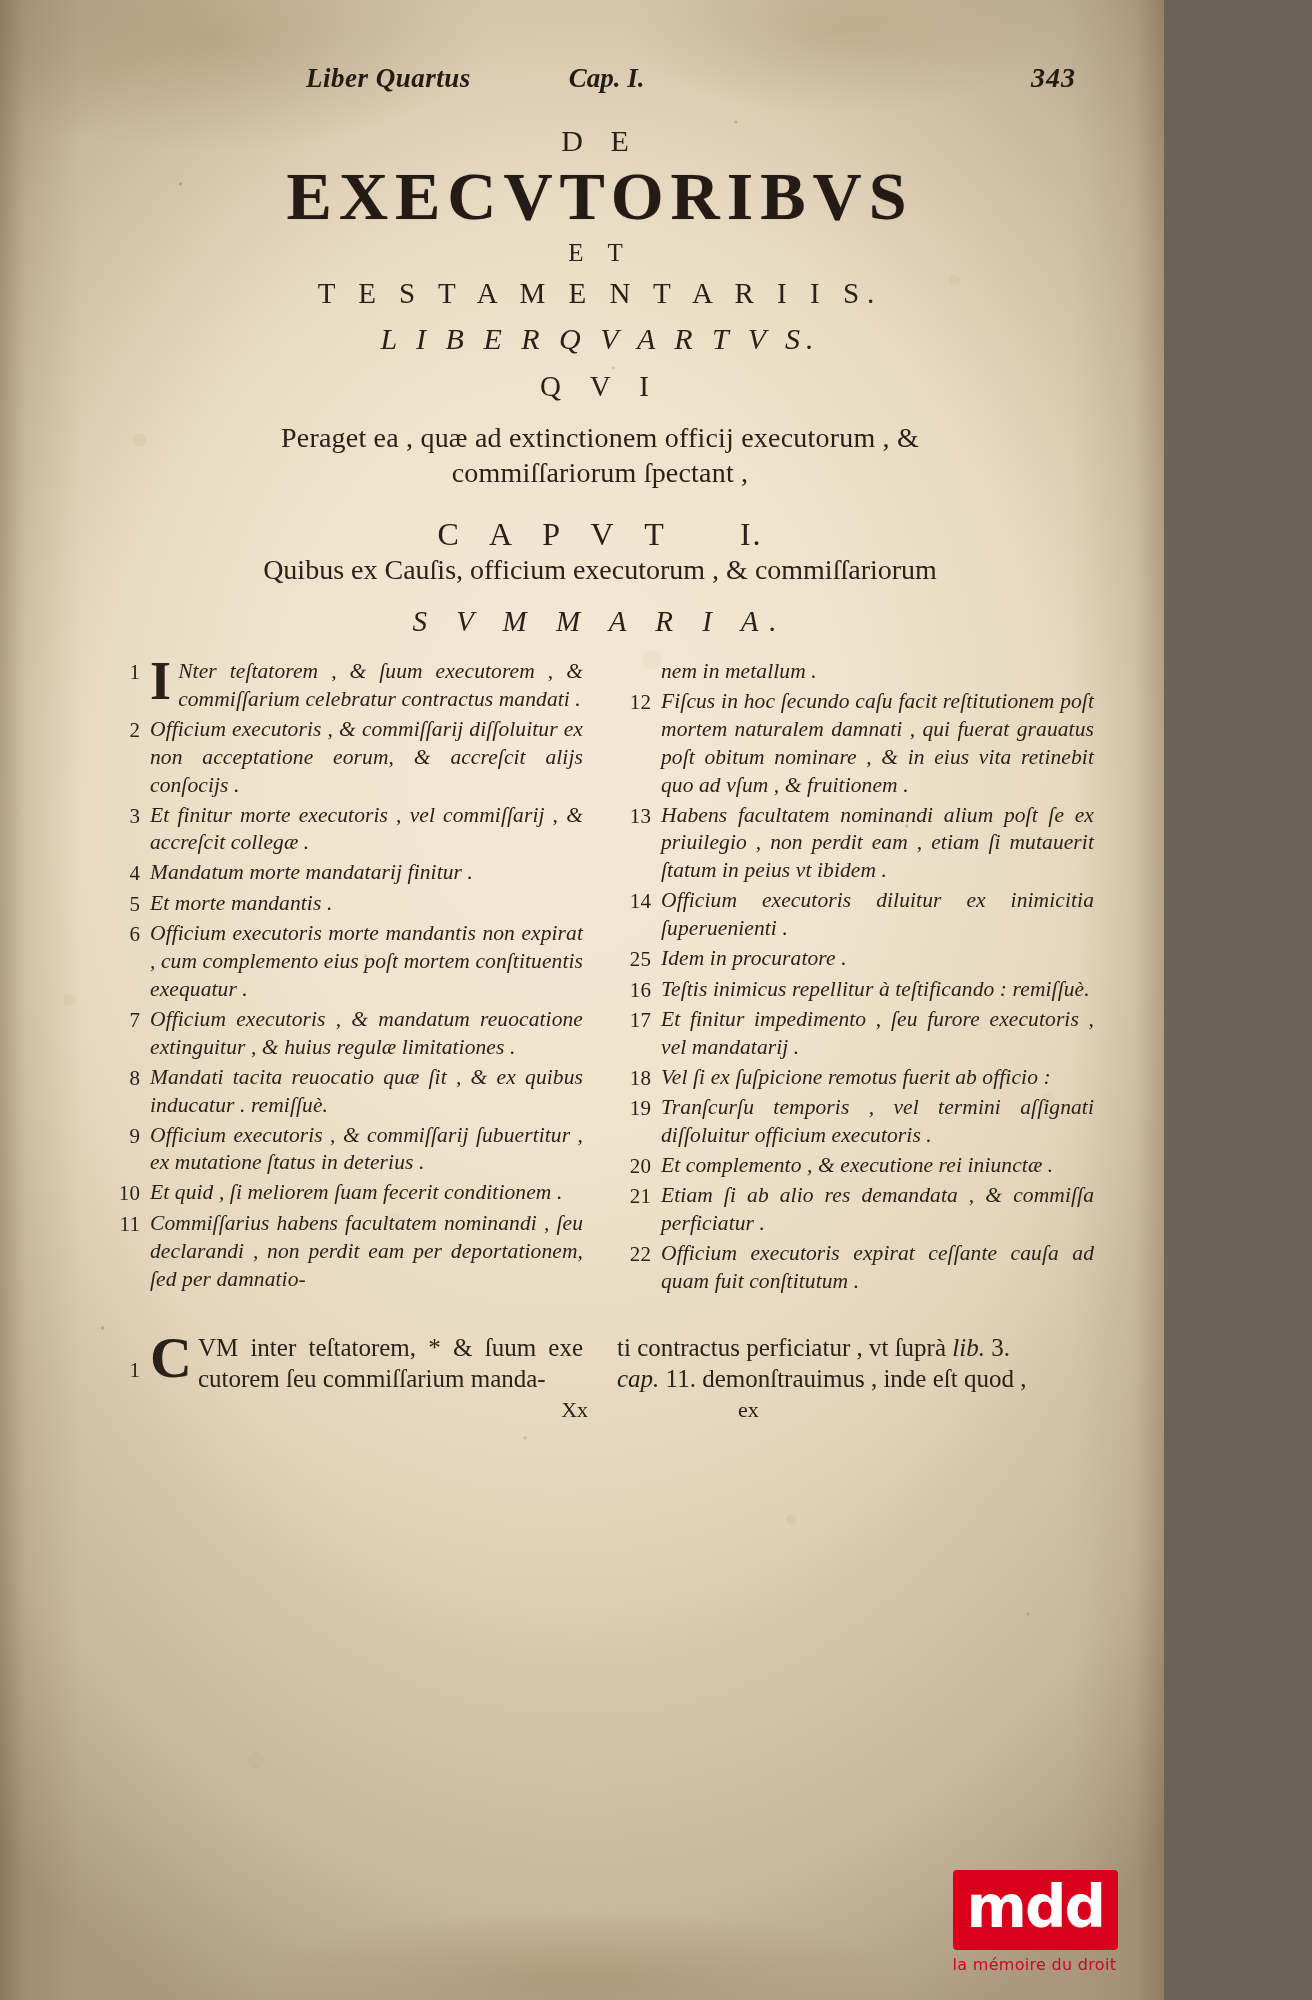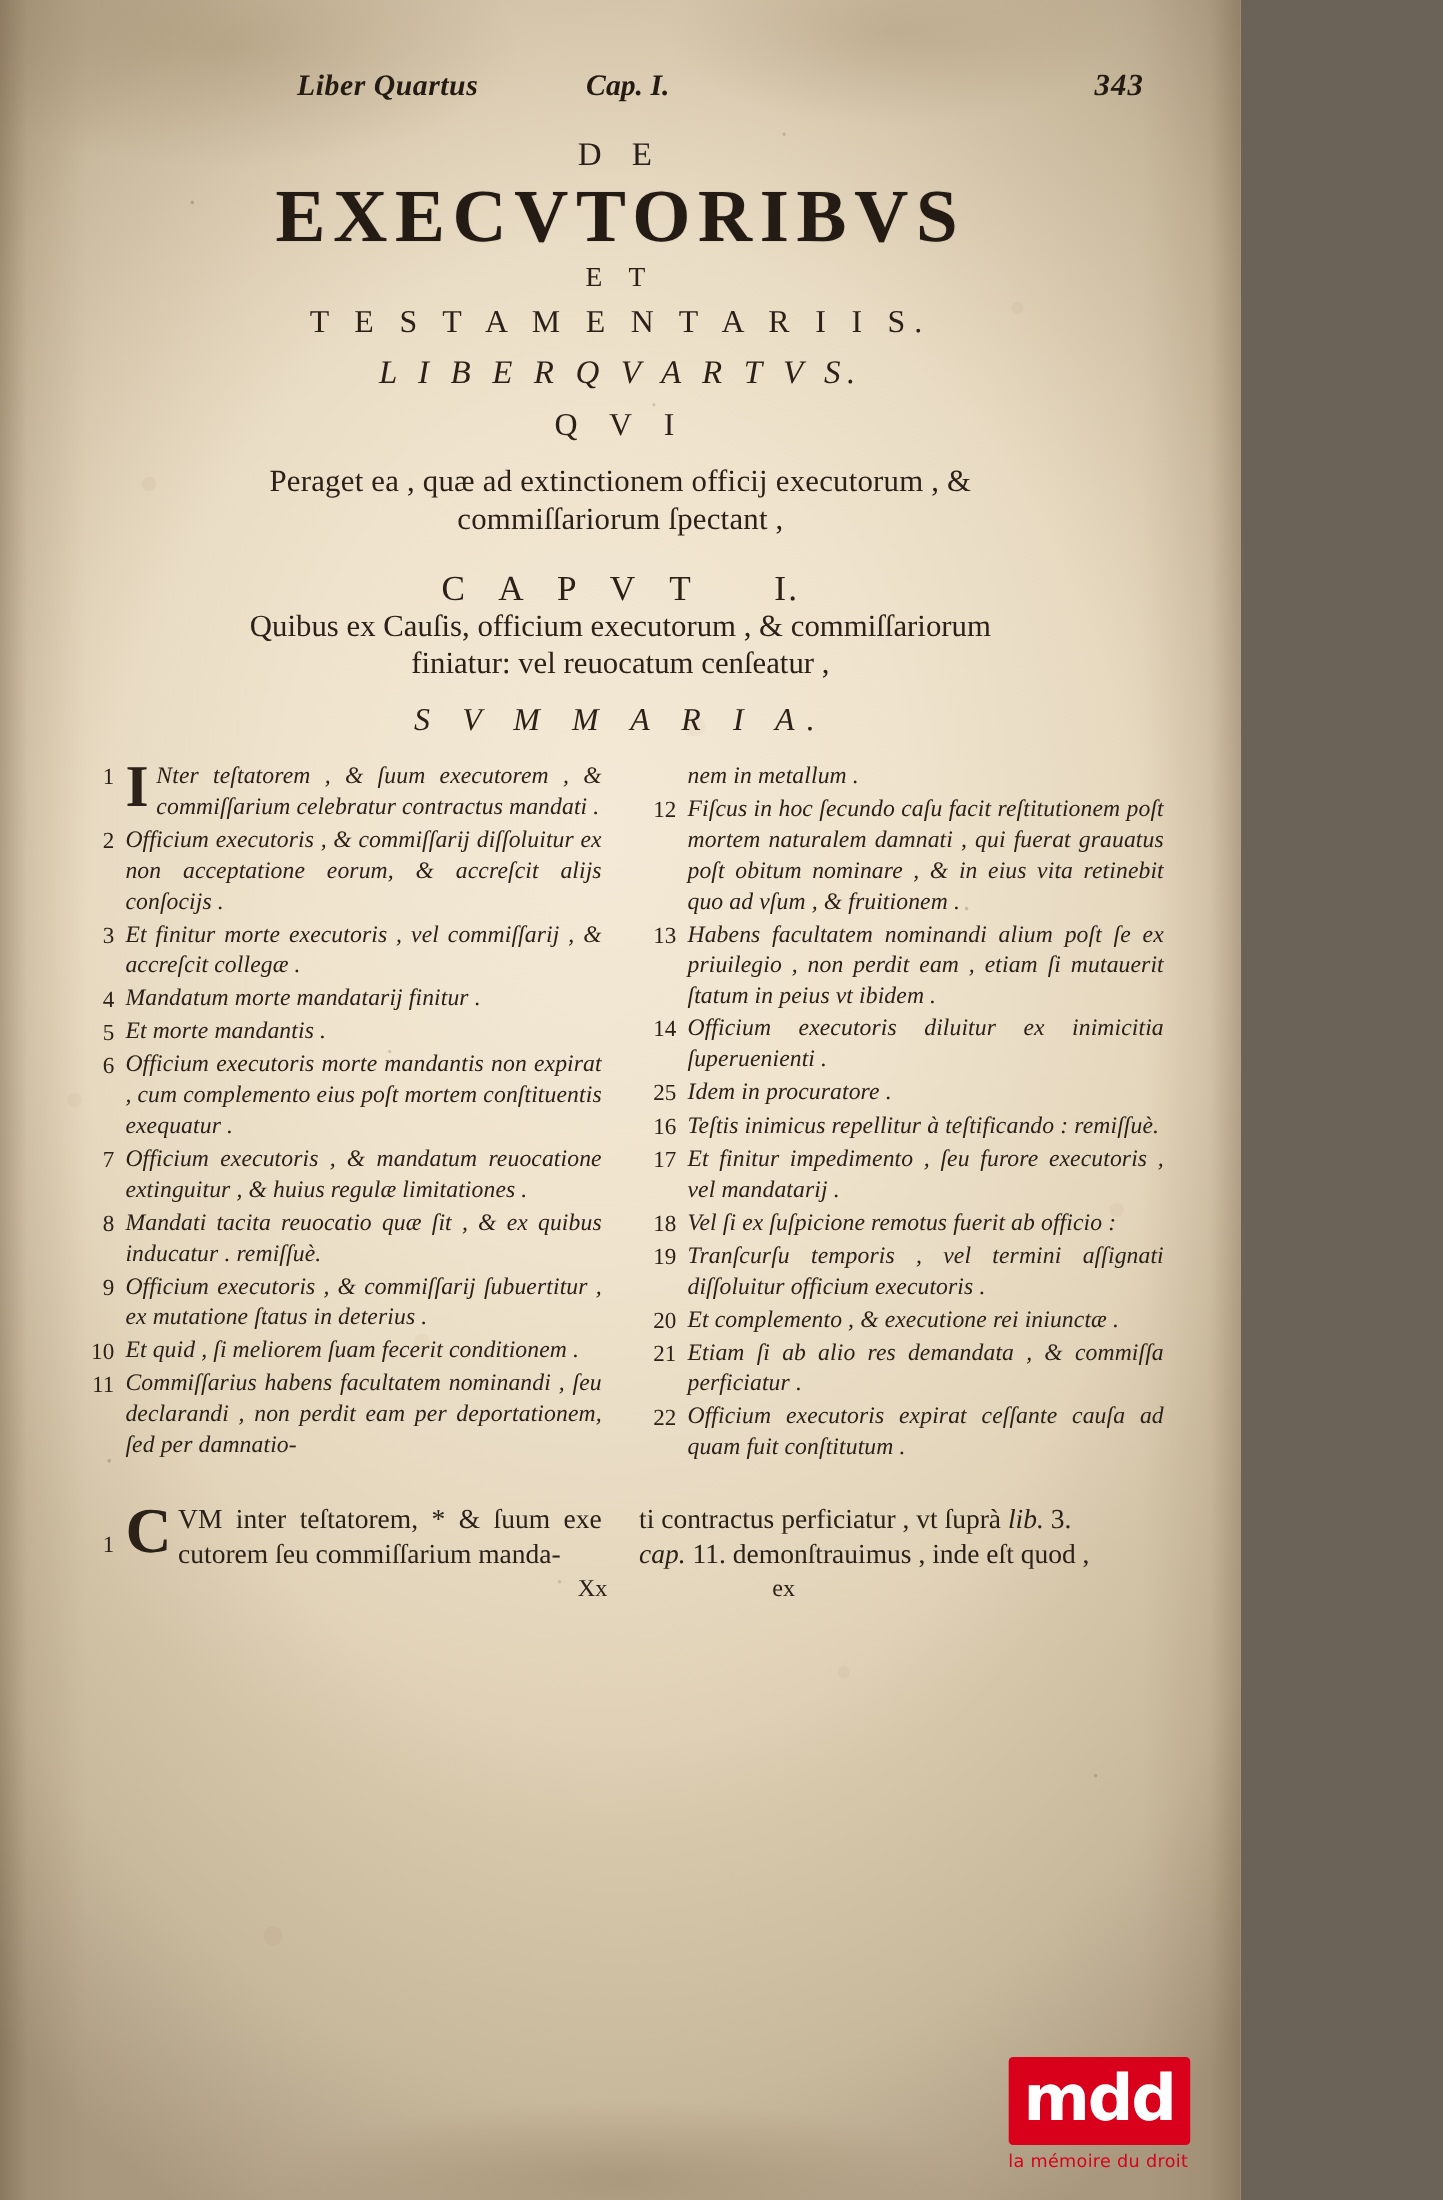--- a/index.html
+++ b/index.html
@@ -9,20 +9,21 @@
   }
   #page {
     position: relative;
     width: 1128px;
     height: 2000px;
     overflow: hidden;
     background:
       radial-gradient(ellipse 60% 45% at 48% 38%, #f3e9d6 0%, #efe3cd 42%, #e7d9c0 72%, #dccdb1 100%);
     font-family: "Liberation Serif", "DejaVu Serif", serif;
     color: #2b2118;
+    padding-left: 36px;
   }
   
   .paper-fx {
     position: absolute;
     inset: 0;
     pointer-events: none;
   }
   .fx-vignette {
     background:
       radial-gradient(ellipse 78% 62% at 50% 45%, rgba(0,0,0,0) 55%, rgba(92,70,42,0.16) 82%, rgba(70,50,28,0.34) 100%);
@@ -323,21 +324,20 @@
       <div>Peraget ea , quæ ad extinctionem officij executorum , &amp;</div>
       <div>commiſſariorum ſpectant ,</div>
     </div>
 
     <div class="caput">
       <span>C A P V T</span><span class="cap-num">I.</span>
     </div>
 
     <div class="chapdesc">
       <div>Quibus ex Cauſis, officium executorum , &amp; commiſſariorum</div>
-      <div>finiatur: vel reuocatum cenſeatur ,</div>
     </div>
 
     <div class="summaria">S V M M A R I A.</div>
 
     <div class="sum-cols">
 
       <div class="sum-col">
         <div class="sum-item first">
           <span class="num">1</span>
           <span class="txt"><span class="dropcap-I">I</span><span>Nter teſtatorem , &amp; ſuum executorem , &amp; commiſſarium celebratur contractus mandati .</span></span>

